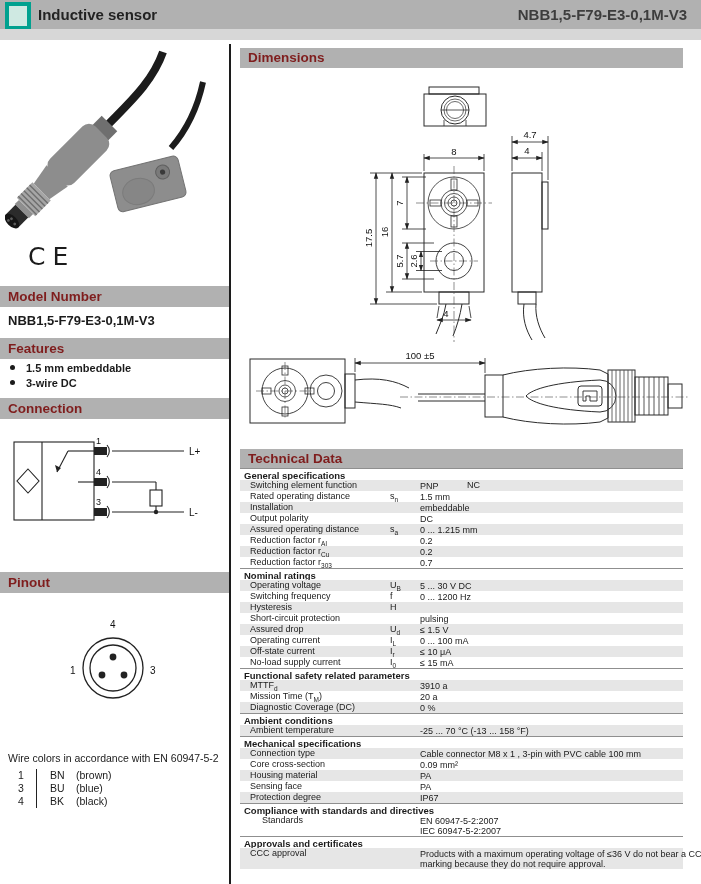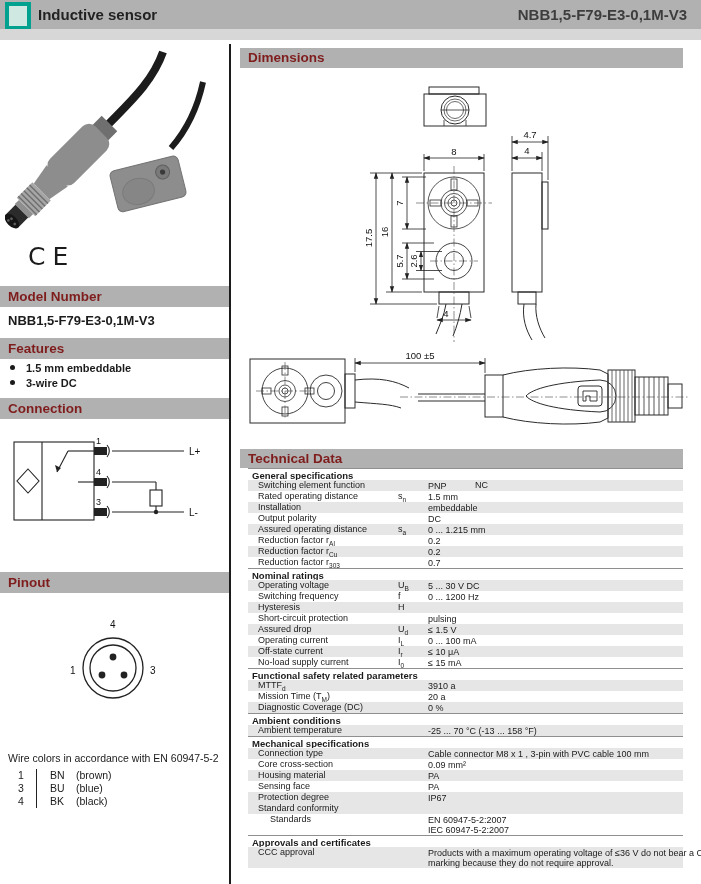--- a/index.html
+++ b/index.html
@@ -25,21 +25,21 @@
   .fb{width:5px;height:5px;border-radius:50%;background:#1b1b1b;margin:0 11px 0 2px;flex:0 0 auto;}
   .wiretitle{position:absolute;left:8px;top:752px;font-size:10.5px;color:#1b1b1b;}
   .wires{position:absolute;left:8px;top:769px;}
   .wrow{display:flex;height:13px;line-height:13px;font-size:10.5px;color:#1b1b1b;}
   .wpin{width:28px;padding-left:10px;box-sizing:border-box;}
   .wcode{border-left:1.5px solid #222;padding-left:13px;width:40px;box-sizing:border-box;}
   
   .dimsvg{position:absolute;left:240px;top:74px;}
   
   .tech-table{position:absolute;left:240px;top:468px;width:443px;}
-  .trow{position:relative;height:11px;line-height:11.3px;font-size:9px;color:#1b1b1b;margin-left:8px;}
+  .trow{position:relative;height:11px;line-height:11.3px;font-size:9px;color:#1b1b1b;}
   .trow.shade{background:#e6e6e6;}
   .trow.sec{height:12px;line-height:13px;font-size:9.5px;font-weight:bold;border-top:1px solid #8f8f8f;background:#fff;padding-left:4px;box-sizing:border-box;}
   .trow.tall{height:21px;}
   .tl{position:absolute;left:10px;top:0;white-space:nowrap;}
   .ind2 .tl{left:22px;}
   .ts{position:absolute;left:150px;top:0;}
   .tv{position:absolute;left:180px;top:0;width:316px;white-space:pre-line;line-height:10.3px;padding-top:0.5px;}
   .tv2{position:absolute;left:227px;top:0;}
   sub{font-size:6.5px;line-height:0;}
   text{font-family:"Liberation Sans",sans-serif;}
@@ -481,25 +481,22 @@
         <span class="ts"></span>
         <span class="tv">PA</span>
         <span class="tv2"></span>
       </div>
       <div class="trow shade">
         <span class="tl">Protection degree</span>
         <span class="ts"></span>
         <span class="tv">IP67</span>
         <span class="tv2"></span>
       </div>
-      <div class="trow shade">
-        <span class="tl">Standard conformity</span>
-        <span class="ts"></span>
-        <span class="tv"></span>
-        <span class="tv2"></span>
+      <div class="trow sec">
+        <span>Compliance with standards and directives</span>
       </div>
       <div class="trow ind2 tall">
         <span class="tl">Standards</span>
         <span class="ts"></span>
         <span class="tv">EN 60947-5-2:2007
 IEC 60947-5-2:2007</span>
         <span class="tv2"></span>
       </div>
       <div class="trow sec">
         <span>Approvals and certificates</span>

